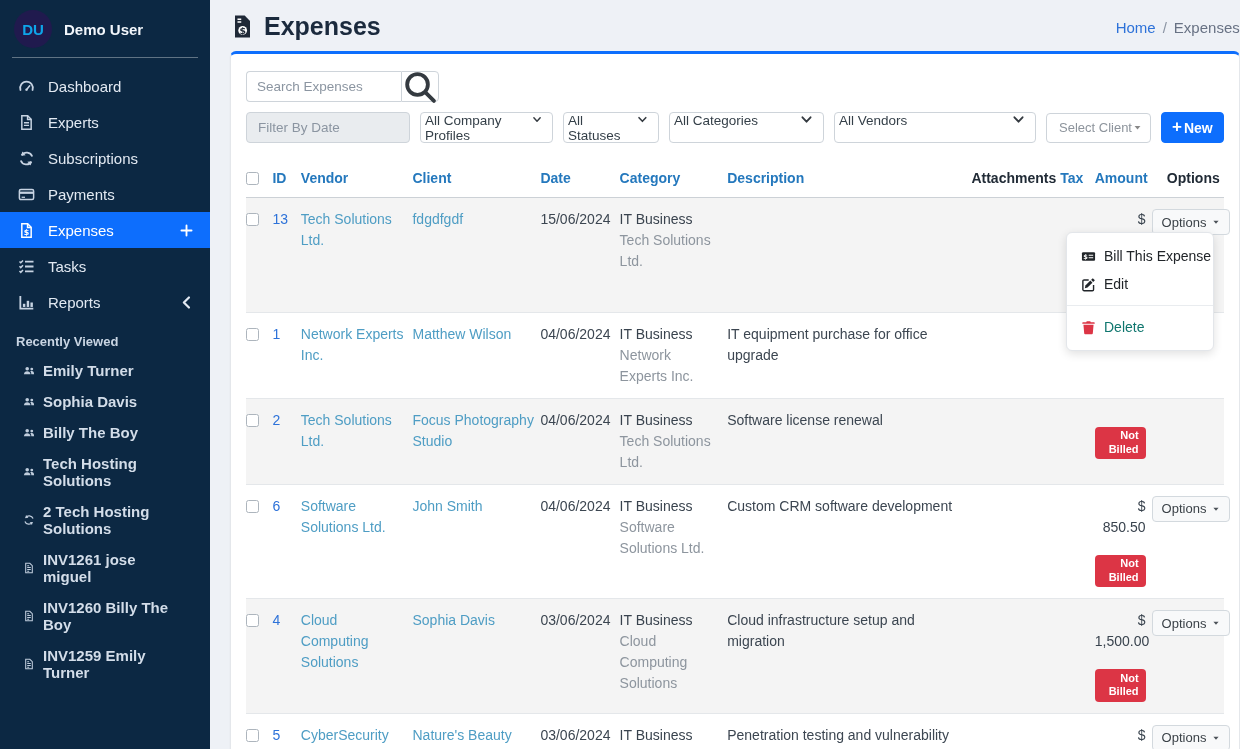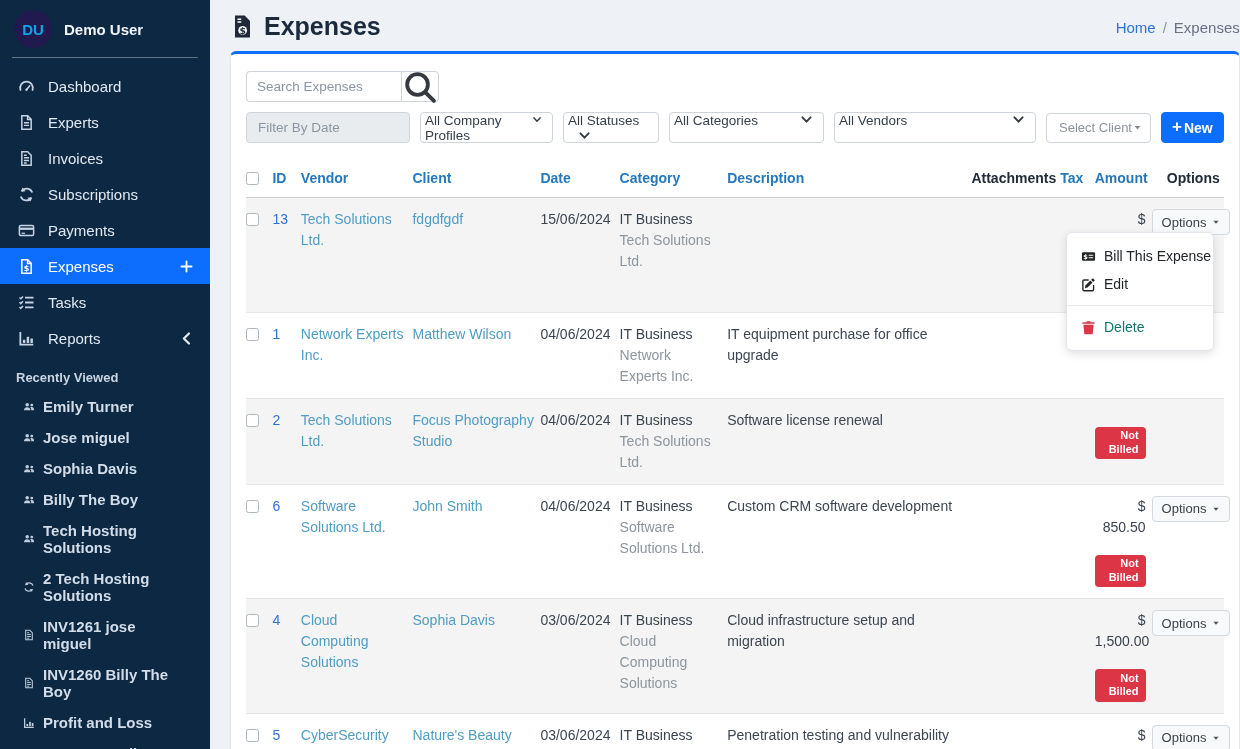--- a/index.html
+++ b/index.html
@@ -44,21 +44,21 @@
   .search-input { width:155px; height:31px; border:1px solid #ced4da; border-right:none; border-radius:4px 0 0 4px; padding:0 10px; font-size:13.5px; color:#495057; outline:none; }
   .search-input::placeholder { color:#8b95a1; }
   .search-btn { width:38px; height:31px; border:1px solid #ced4da; border-radius:0 4px 4px 0; background:#fff; display:flex; align-items:center; justify-content:center; color:#343a40; cursor:pointer; }
   .search-btn svg { width:15px; height:15px; }
   .filter-row { display:flex; align-items:center; gap:10px; margin:10px 0 17px; }
   .date-input { width:164px; height:31px; background:#e9ecef; border:1px solid #ced4da; border-radius:4px; padding:0 11px; font-size:13.5px; color:#495057; }
   .date-input::placeholder { color:#8b95a1; }
   .sel { height:31px; border:1px solid #ced4da; border-radius:4px; background:#fff; display:flex; align-items:flex-start; justify-content:space-between; padding:0 10px 0 4px; font-size:13.5px; color:#343f48; cursor:pointer; }
   .sel .chev { width:13px; height:13px; color:#343a40; margin-left:10px; display:flex; }
   .sel .chev svg { width:100%; height:100%; }
-  .sel-company { width:133px; } .sel-status { width:96px;flex-direction:column; } .sel-category { width:155px; } .sel-vendor { width:202px; }
+  .sel-company { width:133px; } .sel-status { width:96px; } .sel-category { width:155px; } .sel-vendor { width:202px; }
   .sel2 { width:105px; height:30px; border:1px solid #ced4da; border-radius:4px; background:#fff; display:flex; align-items:center; justify-content:space-between; padding:0 8px 0 12px; font-size:13px; color:#8d949c; cursor:pointer; }
   .sel2 .caret { width:9px; height:9px; color:#888; display:flex; }
   .sel2 .caret svg { width:100%; height:100%; }
   .new-btn { height:31px; padding:0 10px; background:#0d6efd; border:1px solid #0d6efd; border-radius:4px; color:#fff; font-size:14px; font-weight:bold; display:flex; align-items:center; gap:2px; cursor:pointer; }
   .new-btn .plus { font-size:17px; font-weight:bold; line-height:1; margin-top:-2px; }
 
   
   .tbl-wrap { padding:0 15px; }
   table { border-collapse:collapse; table-layout:fixed; width:100%; font-size:14px; }
   col.c-check{width:26px} col.c-id{width:28px} col.c-vendor{width:110px} col.c-client{width:126px}
@@ -125,30 +125,20 @@
             <svg viewBox="0 0 16 16" fill="none" stroke="currentColor" stroke-width="1.4" style="width: 100%; height: 100%;">
               <path d="M3.6 1.7h5.5l3.3 3.3v9.3H3.6z"></path>
               <path d="M9 1.7v3.5h3.4"></path>
               <path d="M5.6 8.2h4.8M5.6 10.7h4.8"></path>
             </svg>
           </span>
           <span>Experts</span>
 
         </div>
 
-        <div class="nav-item">
-          <span class="ic">
-            <svg viewBox="0 0 16 16" fill="none" stroke="currentColor" stroke-width="1.4" style="width: 100%; height: 100%;">
-              <path d="M3.6 1.7h5.5l3.3 3.3v9.3H3.6z"></path>
-              <path d="M5.6 4.9h2.6M5.6 7.4h4.8M5.6 9.9h4.8M5.6 12.2h2.6"></path>
-            </svg>
-          </span>
-          <span>Invoices</span>
-
-        </div>
 
         <div class="nav-item">
           <span class="ic">
             <svg viewBox="0 0 16 16" style="width: 100%; height: 100%;">
               <path d="M13.4 6.1A5.6 5.6 0 0 0 3.4 5" fill="none" stroke="currentColor" stroke-width="1.7"></path>
               <path d="M2.6 9.9A5.6 5.6 0 0 0 12.6 11" fill="none" stroke="currentColor" stroke-width="1.7"></path>
               <path d="M4 1.4 3.2 5.5l4-.6z" fill="currentColor"></path>
               <path d="M12 14.6l.8-4.1-4 .6z" fill="currentColor"></path>
             </svg>
           </span>
@@ -223,65 +213,54 @@
             <svg viewBox="0 0 16 16" fill="currentColor" style="width: 100%; height: 100%;">
               <circle cx="5.6" cy="4.9" r="2.4"></circle>
               <circle cx="11.7" cy="5.4" r="1.9"></circle>
               <path d="M1.2 12.2c.2-2.5 2-4 4.4-4s4.2 1.5 4.4 4z"></path>
               <path d="M11.1 12.2c0-1.6-.5-2.9-1.4-3.8.6-.3 1.3-.4 2-.4 1.9 0 3.1 1.6 3.1 4.2z"></path>
             </svg>
           </span>
           <span>Emily Turner</span>
         </div>
 
+
         <div class="recent-item">
           <span class="ic">
             <svg viewBox="0 0 16 16" fill="currentColor" style="width: 100%; height: 100%;">
               <circle cx="5.6" cy="4.9" r="2.4"></circle>
               <circle cx="11.7" cy="5.4" r="1.9"></circle>
               <path d="M1.2 12.2c.2-2.5 2-4 4.4-4s4.2 1.5 4.4 4z"></path>
               <path d="M11.1 12.2c0-1.6-.5-2.9-1.4-3.8.6-.3 1.3-.4 2-.4 1.9 0 3.1 1.6 3.1 4.2z"></path>
             </svg>
           </span>
-          <span>Jose miguel</span>
+          <span>Sophia Davis</span>
         </div>
 
         <div class="recent-item">
           <span class="ic">
             <svg viewBox="0 0 16 16" fill="currentColor" style="width: 100%; height: 100%;">
               <circle cx="5.6" cy="4.9" r="2.4"></circle>
               <circle cx="11.7" cy="5.4" r="1.9"></circle>
               <path d="M1.2 12.2c.2-2.5 2-4 4.4-4s4.2 1.5 4.4 4z"></path>
               <path d="M11.1 12.2c0-1.6-.5-2.9-1.4-3.8.6-.3 1.3-.4 2-.4 1.9 0 3.1 1.6 3.1 4.2z"></path>
             </svg>
           </span>
-          <span>Sophia Davis</span>
+          <span>Billy The Boy</span>
         </div>
 
         <div class="recent-item">
           <span class="ic">
             <svg viewBox="0 0 16 16" fill="currentColor" style="width: 100%; height: 100%;">
               <circle cx="5.6" cy="4.9" r="2.4"></circle>
               <circle cx="11.7" cy="5.4" r="1.9"></circle>
               <path d="M1.2 12.2c.2-2.5 2-4 4.4-4s4.2 1.5 4.4 4z"></path>
               <path d="M11.1 12.2c0-1.6-.5-2.9-1.4-3.8.6-.3 1.3-.4 2-.4 1.9 0 3.1 1.6 3.1 4.2z"></path>
             </svg>
           </span>
-          <span>Billy The Boy</span>
-        </div>
-
-        <div class="recent-item">
-          <span class="ic">
-            <svg viewBox="0 0 16 16" fill="currentColor" style="width: 100%; height: 100%;">
-              <circle cx="5.6" cy="4.9" r="2.4"></circle>
-              <circle cx="11.7" cy="5.4" r="1.9"></circle>
-              <path d="M1.2 12.2c.2-2.5 2-4 4.4-4s4.2 1.5 4.4 4z"></path>
-              <path d="M11.1 12.2c0-1.6-.5-2.9-1.4-3.8.6-.3 1.3-.4 2-.4 1.9 0 3.1 1.6 3.1 4.2z"></path>
-            </svg>
-          </span>
           <span>Tech Hosting Solutions</span>
         </div>
 
         <div class="recent-item">
           <span class="ic">
             <svg viewBox="0 0 16 16" style="width: 100%; height: 100%;">
               <path d="M13.4 6.1A5.6 5.6 0 0 0 3.4 5" fill="none" stroke="currentColor" stroke-width="1.7"></path>
               <path d="M2.6 9.9A5.6 5.6 0 0 0 12.6 11" fill="none" stroke="currentColor" stroke-width="1.7"></path>
               <path d="M4 1.4 3.2 5.5l4-.6z" fill="currentColor"></path>
               <path d="M12 14.6l.8-4.1-4 .6z" fill="currentColor"></path>
@@ -303,31 +282,20 @@
         <div class="recent-item">
           <span class="ic">
             <svg viewBox="0 0 16 16" fill="none" stroke="currentColor" stroke-width="1.4" style="width: 100%; height: 100%;">
               <path d="M3.6 1.7h5.5l3.3 3.3v9.3H3.6z"></path>
               <path d="M5.6 4.9h2.6M5.6 7.4h4.8M5.6 9.9h4.8M5.6 12.2h2.6"></path>
             </svg>
           </span>
           <span>INV1260 Billy The Boy</span>
         </div>
 
-        <div class="recent-item">
-          <span class="ic">
-            <svg viewBox="0 0 16 16" style="width: 100%; height: 100%;">
-              <path d="M2.2 1.8v12h12.2" fill="none" stroke="currentColor" stroke-width="1.7"></path>
-              <rect x="4.6" y="9.2" width="2.3" height="3" fill="currentColor"></rect>
-              <rect x="8.2" y="6.4" width="2.3" height="5.8" fill="currentColor"></rect>
-              <rect x="11.7" y="8" width="2.3" height="4.2" fill="currentColor"></rect>
-            </svg>
-          </span>
-          <span>Profit and Loss</span>
-        </div>
 
         <div class="recent-item">
           <span class="ic">
             <svg viewBox="0 0 16 16" fill="none" stroke="currentColor" stroke-width="1.4" style="width: 100%; height: 100%;">
               <path d="M3.6 1.7h5.5l3.3 3.3v9.3H3.6z"></path>
               <path d="M5.6 4.9h2.6M5.6 7.4h4.8M5.6 9.9h4.8M5.6 12.2h2.6"></path>
             </svg>
           </span>
           <span>INV1259 Emily Turner</span>
         </div>

